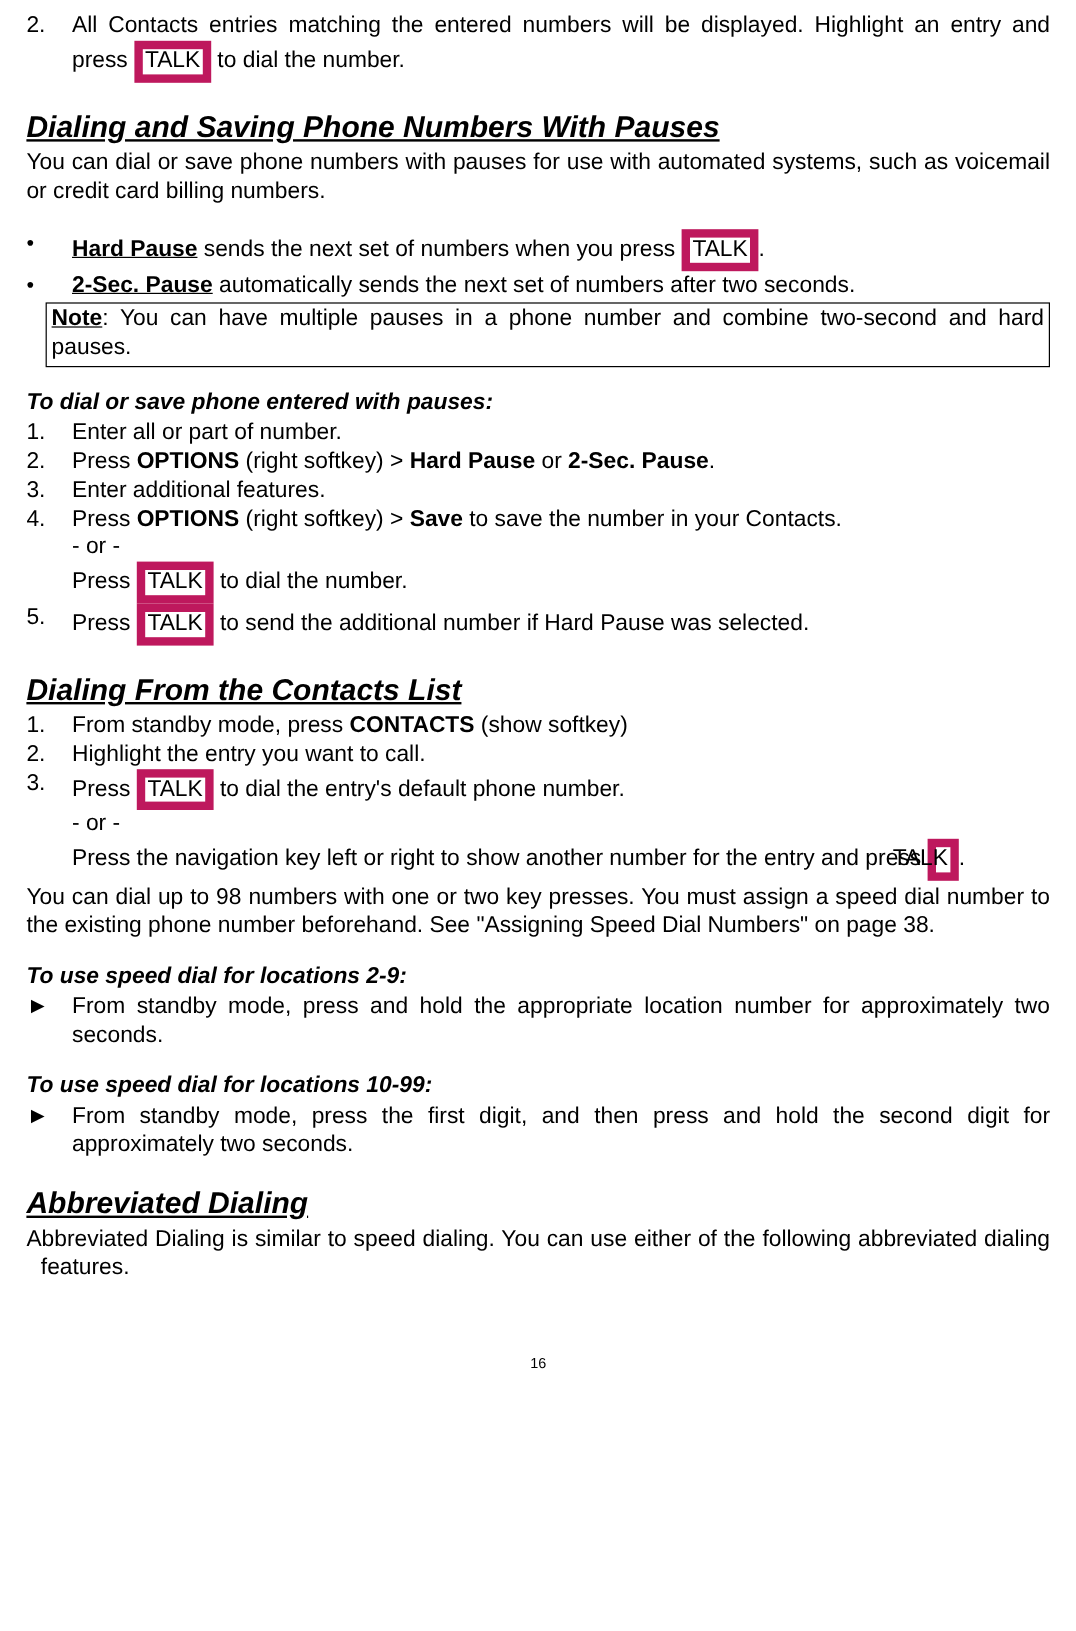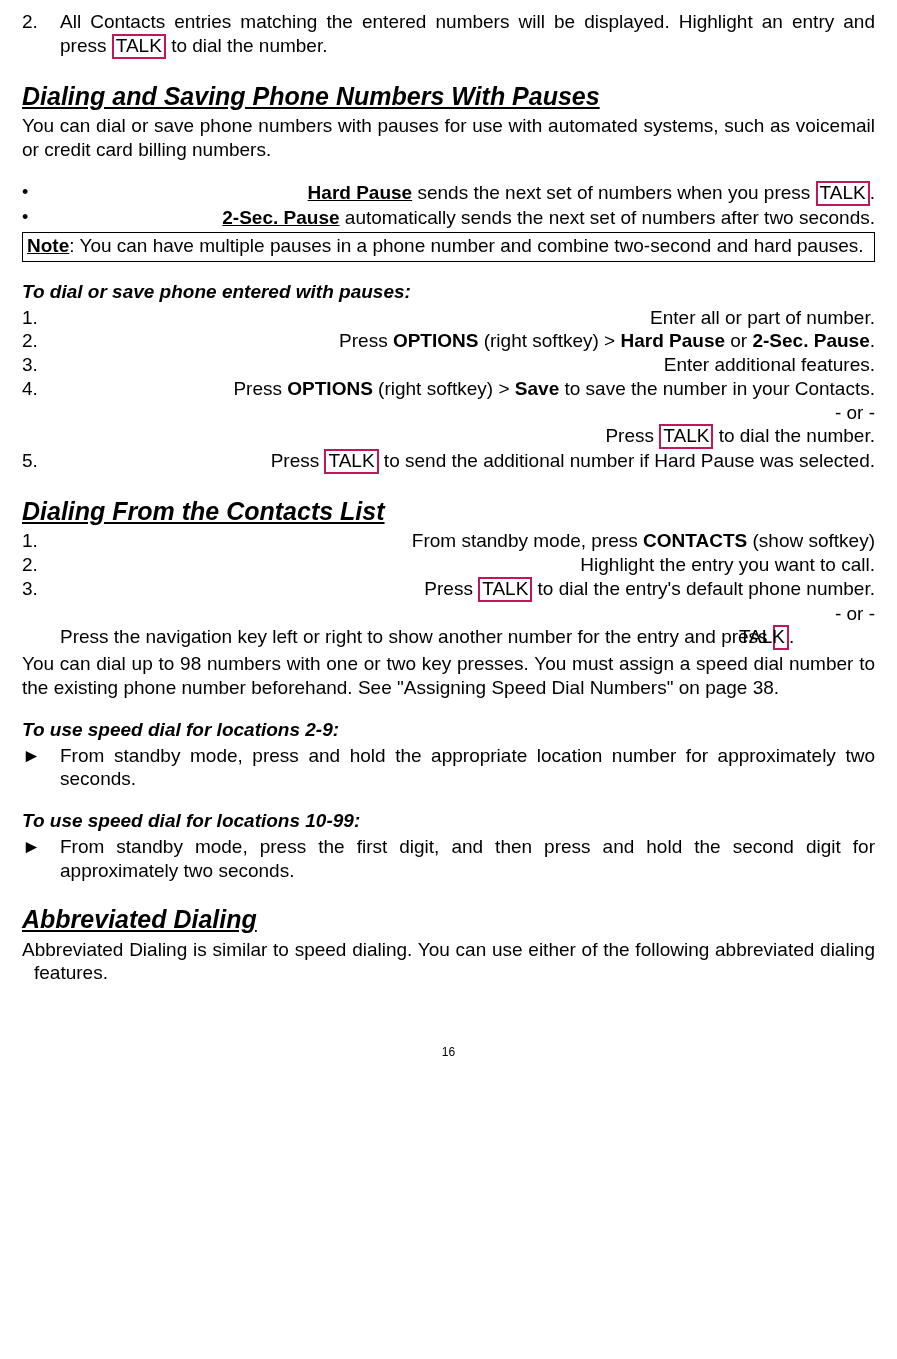--- a/index.html
+++ b/index.html
@@ -46,43 +46,44 @@
   .num {
     display: inline-block;
     min-width: 38px;
     padding-right: 0;
   }
   .li-body {
     flex: 1;
     text-align: justify;
   }
   .li-body.left {
-    text-align: right;
+    text-align: left;
   }
   .bullet-list {
     margin: 0;
     padding: 0;
     list-style: none;
   }
   .bullet-list > li {
     display: flex;
   }
   .bullet {
     display: inline-block;
     min-width: 38px;
     font-size: 18px;
   }
   .note-box {
     border: 1px solid #000;
     padding: 1px 4px 3px 4px;
     margin-top: 2px;
     text-align: justify;
+    margin-left: 16px;
   }
   .keycap {
-    border: 2px solid #be185d;
+    border: 7px solid #be185d;
     padding: 0 2px;
     display: inline-block;
     line-height: 1.1;
   }
   .b { font-weight: bold; }
   .u { text-decoration: underline; }
   .spacer { height: 18px; }
   .pagenum {
     text-align: center;
     margin-top: 60px;

